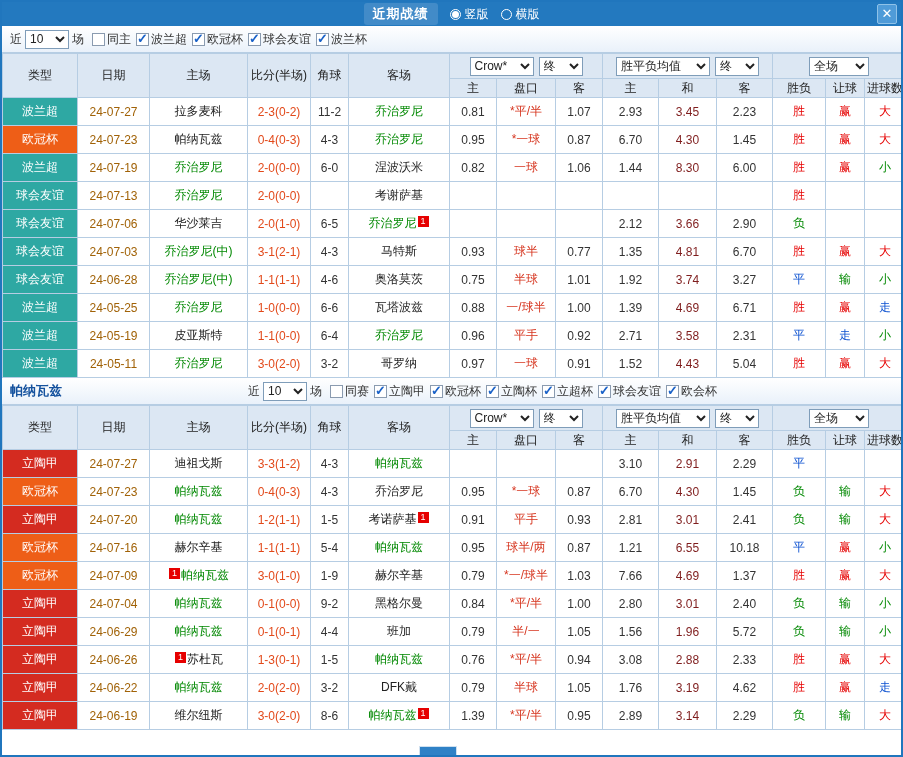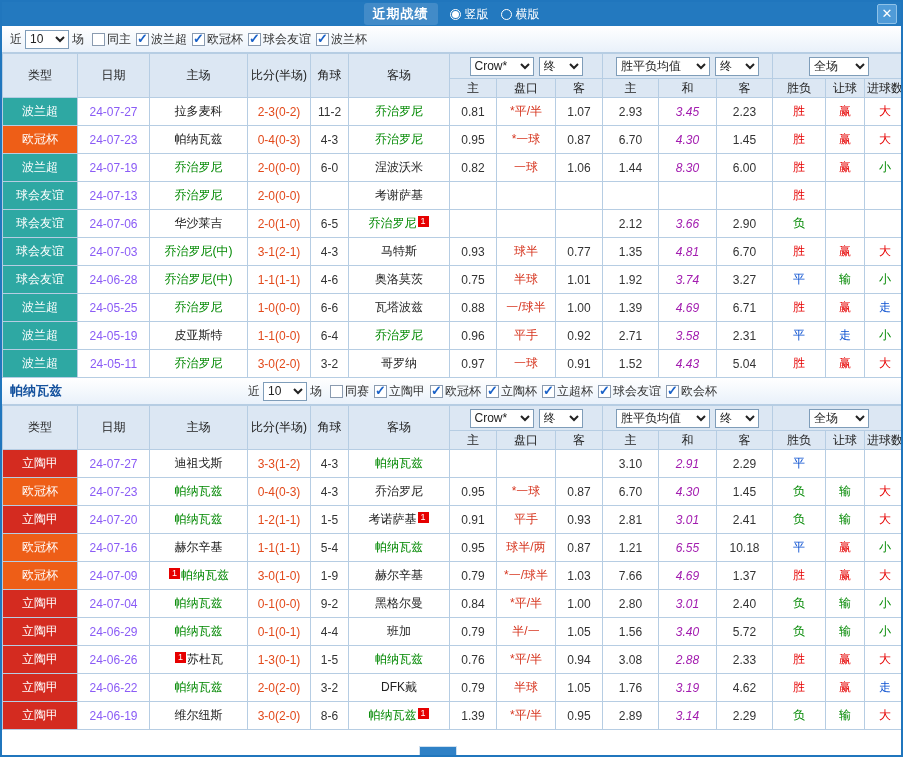--- a/index.html
+++ b/index.html
@@ -23,24 +23,24 @@
   input.ckb { appearance:none; -webkit-appearance:none; width:13px; height:13px; border:1px solid #8a9bb0; background:#fff; position:relative; margin-right:2px; }
   input.ckb:checked::after { content:"\2713"; position:absolute; left:0; top:-3px; color:#1a62c8; font-size:13px; font-weight:bold; }
   
   table { border-collapse:collapse; table-layout:fixed; width:100%; }
   th, td { border:1px solid #b6cde3; text-align:center; overflow:hidden; white-space:nowrap; }
   thead th { background:#dce7f3; font-weight:normal; color:#222; }
   tr.hdr1 th { height:25px; }
   tr.hdr2 th { height:19px; }
   tbody td { height:28px; background:#fff; color:#333; }
   td.league { color:#fff; padding:0; }
-  .date { color:#8b5cf6; }
+  .date { color:#a16207; }
   .score { color:#e2491a; }
   .handicap { color:#d6351f; }
-  .blue-odds { color:#a21caf;font-style:italic; }
+  .blue-odds { color:#7f1d1d; }
   .team-green { color:#008800; }
   .team-black { color:#222; }
   i.mark { display:inline-block; background:#e60000; color:#fff; font-size:9px; line-height:11px; width:11px; height:11px; font-style:normal; vertical-align:3px; margin:0 1px; text-align:center; }
   .selgroup { display:flex; justify-content:center; align-items:center; gap:5px; }
   
   .summary { height:25px; display:flex; align-items:center; justify-content:center; gap:5px; border-bottom:1px solid #b6cde3; background:#fff; color:#222; }
   .summary .red-num { color:#e60000; }
   .badge { background:#e60000; color:#fff; padding:0 4px; font-weight:bold; line-height:16px; }
   .green-text { color:#008800; }
   .cutoff { position:absolute; left:417px; bottom:-3px; width:38px; height:12px; background:#2f81c6; border:1px solid #cfe0ef; }
@@ -529,21 +529,21 @@
             <td class="league" style="background: rgb(212, 43, 32);">立陶甲</td>
             <td class="date">24-06-29</td>
             <td><span class="team-green">帕纳瓦兹</span></td>
             <td class="score">0-1(0-1)</td>
             <td>4-4</td>
             <td><span class="team-black">班加</span></td>
             <td>0.79</td>
             <td class="handicap">半/一</td>
             <td>1.05</td>
             <td>1.56</td>
-            <td class="blue-odds">3.40</td>
+            <td class="blue-odds">1.96</td>
             <td>5.72</td>
             <td style="color: rgb(0, 136, 0);">负</td>
             <td style="color: rgb(0, 136, 0);">输</td>
             <td style="color: rgb(0, 136, 0);">小</td>
           </tr>
           <tr>
             <td class="league" style="background: rgb(212, 43, 32);">立陶甲</td>
             <td class="date">24-06-26</td>
             <td><i class="mark">1</i><span class="team-black">苏杜瓦</span></td>
             <td class="score">1-3(0-1)</td>

